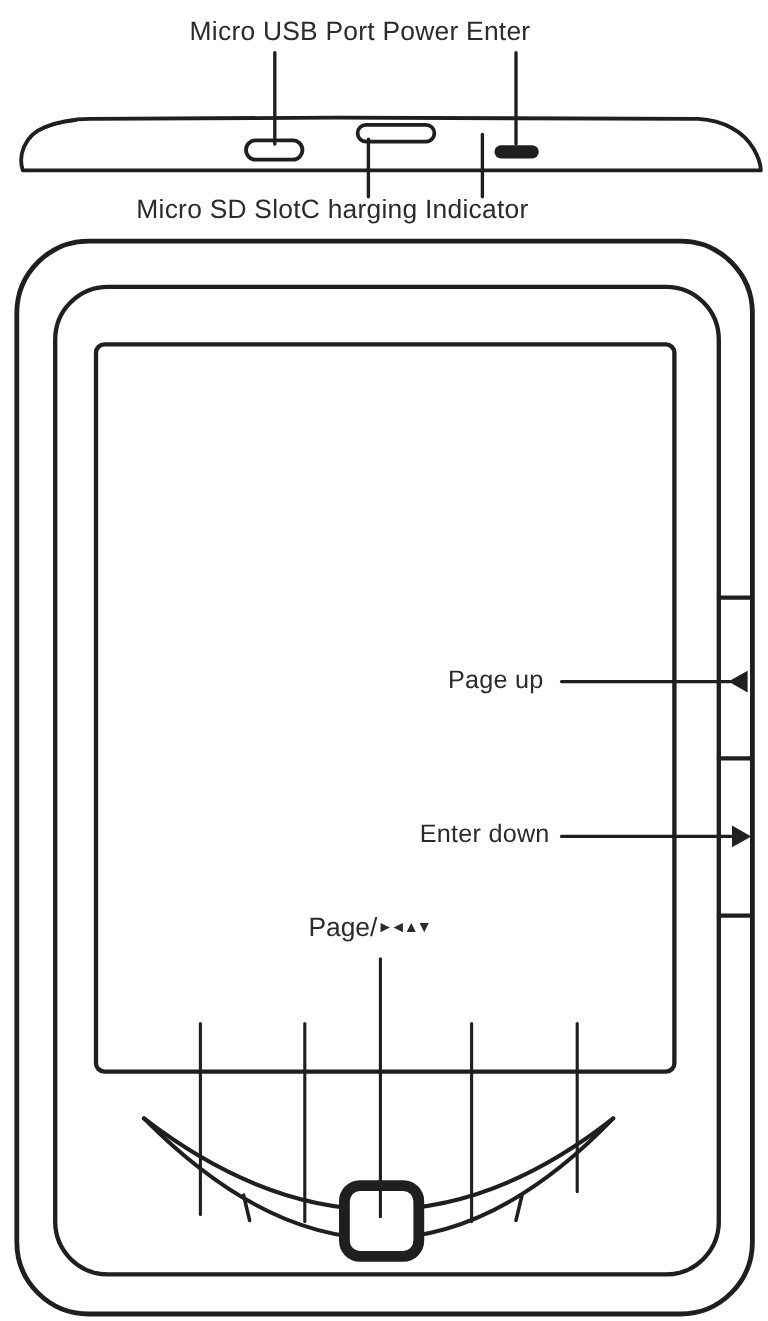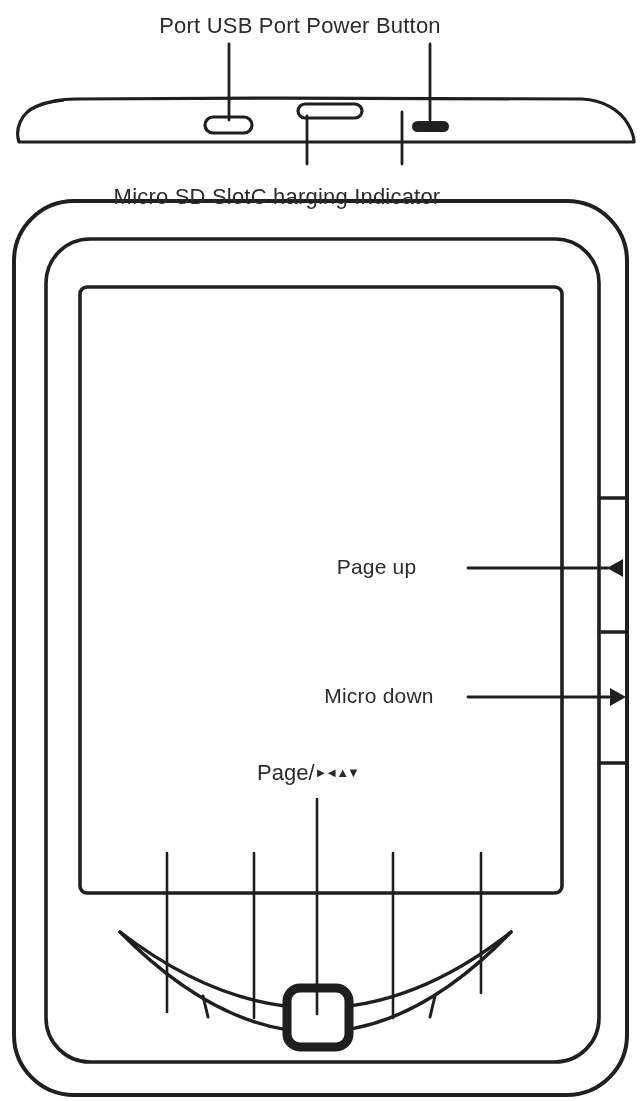--- a/index.html
+++ b/index.html
@@ -5,23 +5,23 @@
   html,body{margin:0;padding:0;background:#ffffff;}
   #stage{
     position:relative;width:640px;height:1101px;background:#ffffff;overflow:hidden;
     font-family:"Liberation Sans", sans-serif;color:#2b2b2b;
   }
   #diagram-svg{position:absolute;left:0;top:0;width:640px;height:1101px;}
   .lbl{position:absolute;color:#2b2b2b;white-space:nowrap;}
   .lbl-center{text-align:center;}
   .lbl-right{text-align:right;}
   .fs22{font-size:22px;letter-spacing:0.2px;}
-  .fs21{font-size:21px;letter-spacing:0.2px;text-align:center;}
+  .fs21{font-size:21px;letter-spacing:0.2px;}
   .label-top{left:100px;top:13px;width:400px;}
-  .label-sideview-bottom{left:77px;top:162px;width:400px;margin-top:22px;}
+  .label-sideview-bottom{left:77px;top:162px;width:400px;}
   .label-page-up{left:300px;top:555px;width:153px;}
   .label-page-down{left:300px;top:684px;width:158px;}
   .label-enter{left:257px;top:760px;font-size:22px;}
   .enter-symbols{font-size:13px;letter-spacing:-2px;position:relative;top:-3px;color:#2b2b2b;}
   .label-bottom-row{left:108px;top:814px;width:362px;}
 </style>
 </head>
 <body>
 
 <div id="stage">
@@ -70,26 +70,26 @@
       <rect fill="#ffffff" stroke-width="9" x="287" y="988" width="62" height="59" rx="13"></rect>
 
       <path stroke-width="2.6" d="M 167 853 V 1012"></path>
       <path stroke-width="2.6" d="M 254 853 V 1018"></path>
       <path stroke-width="2.6" d="M 317 799 V 1014"></path>
       <path stroke-width="2.6" d="M 393 853 V 1018"></path>
       <path stroke-width="2.6" d="M 481 853 V 993"></path>
     </g>
   </svg>
 
-  <div class="lbl lbl-center fs22 label-top">Port USB Port Power Button</div>
+  <div class="lbl lbl-center fs22 label-top">Micro USB Port Power Enter</div>
 
   <div class="lbl lbl-center fs22 label-sideview-bottom">Micro SD SlotC harging Indicator</div>
 
   <div class="lbl lbl-right fs21 label-page-up">Page up</div>
 
-  <div class="lbl lbl-right fs21 label-page-down">Micro down</div>
+  <div class="lbl lbl-right fs21 label-page-down">Enter down</div>
 
   <div class="lbl label-enter">
     <span>Page/</span><span class="enter-symbols">►◄▲▼</span>
   </div>
 
 
 </div>
 
 </body></html>

